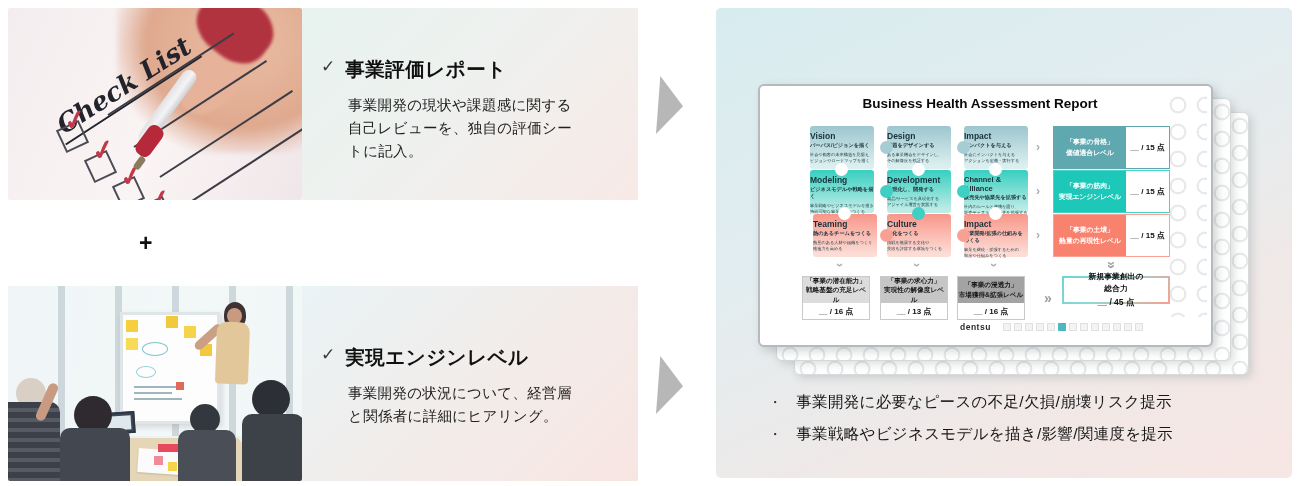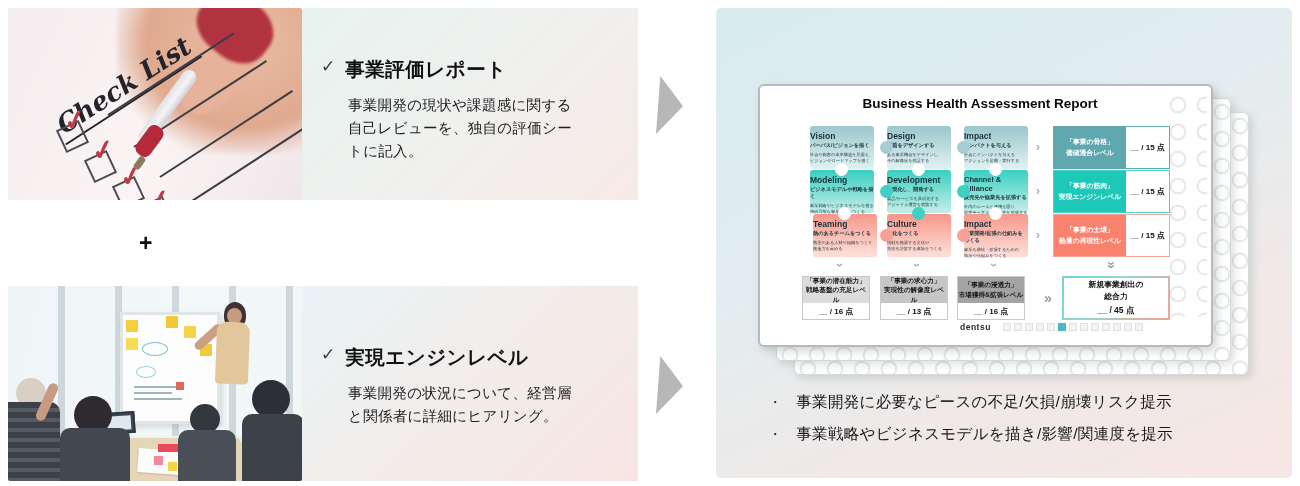--- a/index.html
+++ b/index.html
@@ -95,21 +95,21 @@
   .sb1 { border:1px solid #5fa8b0; } .sb2 { border:1px solid #49d2c6; } .sb3 { border:1px solid #f9a296; }
   .sb-label { width:72px; color:#fff; font-weight:bold; font-size:6.8px; line-height:1.5; display:flex; align-items:center; justify-content:center; text-align:center; white-space:pre-line; }
   .sb1 .sb-label { background:#5fa8b0; } .sb2 .sb-label { background:#1ec8b8; } .sb3 .sb-label { background:#f9826f; }
   .sb-score { flex:1; display:flex; align-items:center; justify-content:center; font-size:8px; font-weight:bold; color:#111; }
 
   .gbox { position:absolute; top:190px; width:68px; height:44px; background:#fff; border:1px solid #c9c9c9; }
   .glabel { height:26px; display:flex; align-items:center; justify-content:center; text-align:center; font-size:6.6px; font-weight:bold; line-height:1.45; color:#161616; white-space:pre-line; }
   .g1 .glabel { background:#dcdcdc; } .g2 .glabel { background:#c6c6c6; } .g3 .glabel { background:#a3a3a3; }
   .gscore { height:16px; display:flex; align-items:center; justify-content:center; font-size:8px; font-weight:bold; color:#111; }
 
-  .total { position:absolute; left:302px; top:190px; width:108px; height:44px; background:#fff; border:2px solid; border-image:linear-gradient(135deg,#6fd3d6 0%,#8fd8d4 40%,#f9a08e 100%) 1; display:flex; flex-direction:column; align-items:center; justify-content:center; }
+  .total { position:absolute; left:302px; top:190px; width:108px; height:28px; background:#fff; border:2px solid; border-image:linear-gradient(135deg,#6fd3d6 0%,#8fd8d4 40%,#f9a08e 100%) 1; display:flex; flex-direction:column; align-items:center; justify-content:center; }
   .total .tlabel { font-size:7.8px; font-weight:bold; color:#101010; text-align:center; line-height:1.5; white-space:pre-line; }
   .total .tscore { font-size:8.5px; font-weight:bold; color:#111; margin-top:2px; }
 
   .pfoot { position:absolute; left:200px; bottom:13px; display:flex; align-items:center; gap:12px; }
   .brand { font-size:8.5px; font-weight:bold; color:#2b2b2b; letter-spacing:.5px; }
   .sq-strip { display:flex; gap:3px; }
   .sq { width:8px; height:8px; background:#f3f3f3; border:1px solid #e0e0e0; }
   .sq-teal { background:#4db8c4; border-color:#4db8c4; }
 
   .bullets { position:absolute; left:52px; top:384px; }

